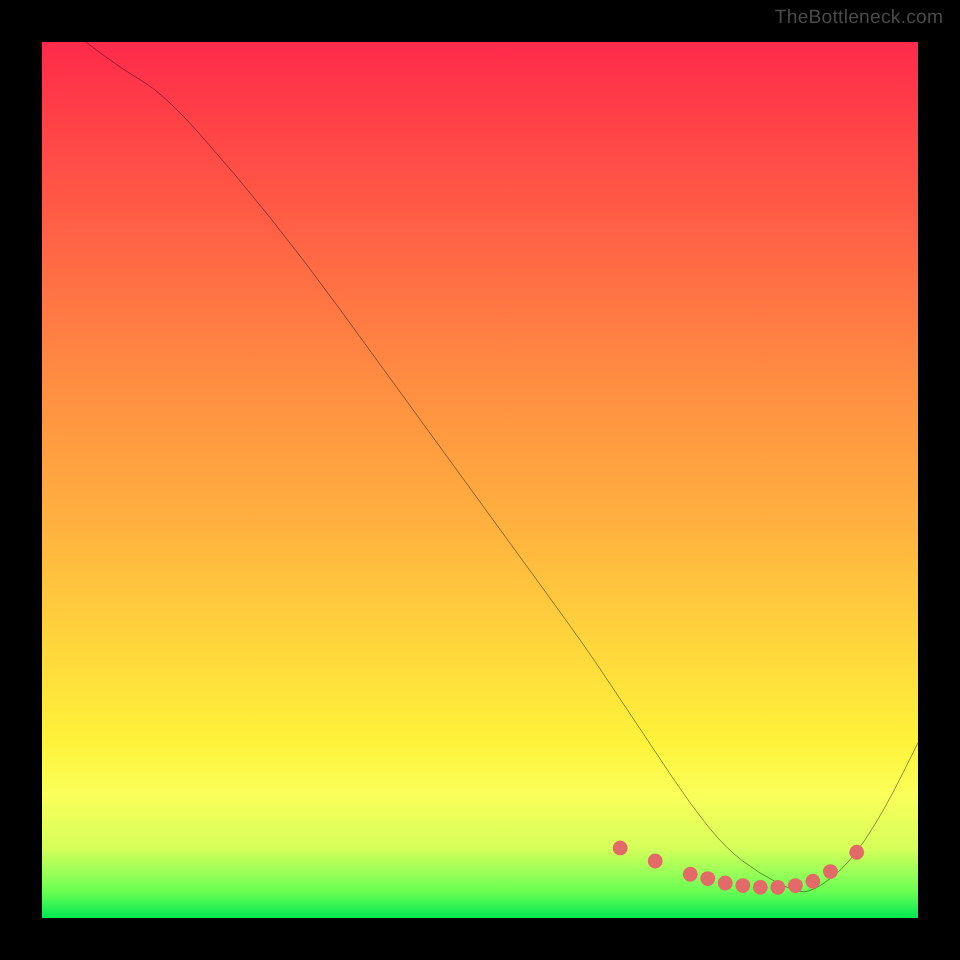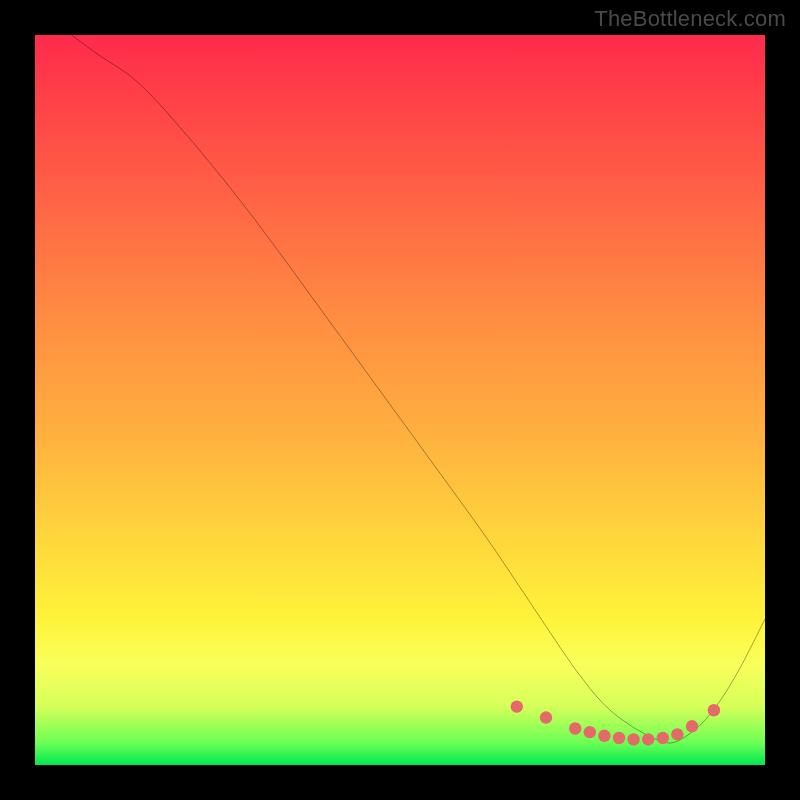--- a/index.html
+++ b/index.html
@@ -15,21 +15,21 @@
     position: relative;
     width: 800px;
     height: 800px;
     background: #000;
   }
   .watermark {
     position: absolute;
     top: 6px;
     right: 14px;
     color: #4a4a4a;
-    font-size: 22px;
+    font-size: 16px;
     font-weight: 500;
     letter-spacing: 0.2px;
     text-align: center;
   }
   .plot {
     position: absolute;
     left: 35px;
     top: 35px;
     width: 730px;
     height: 730px;

